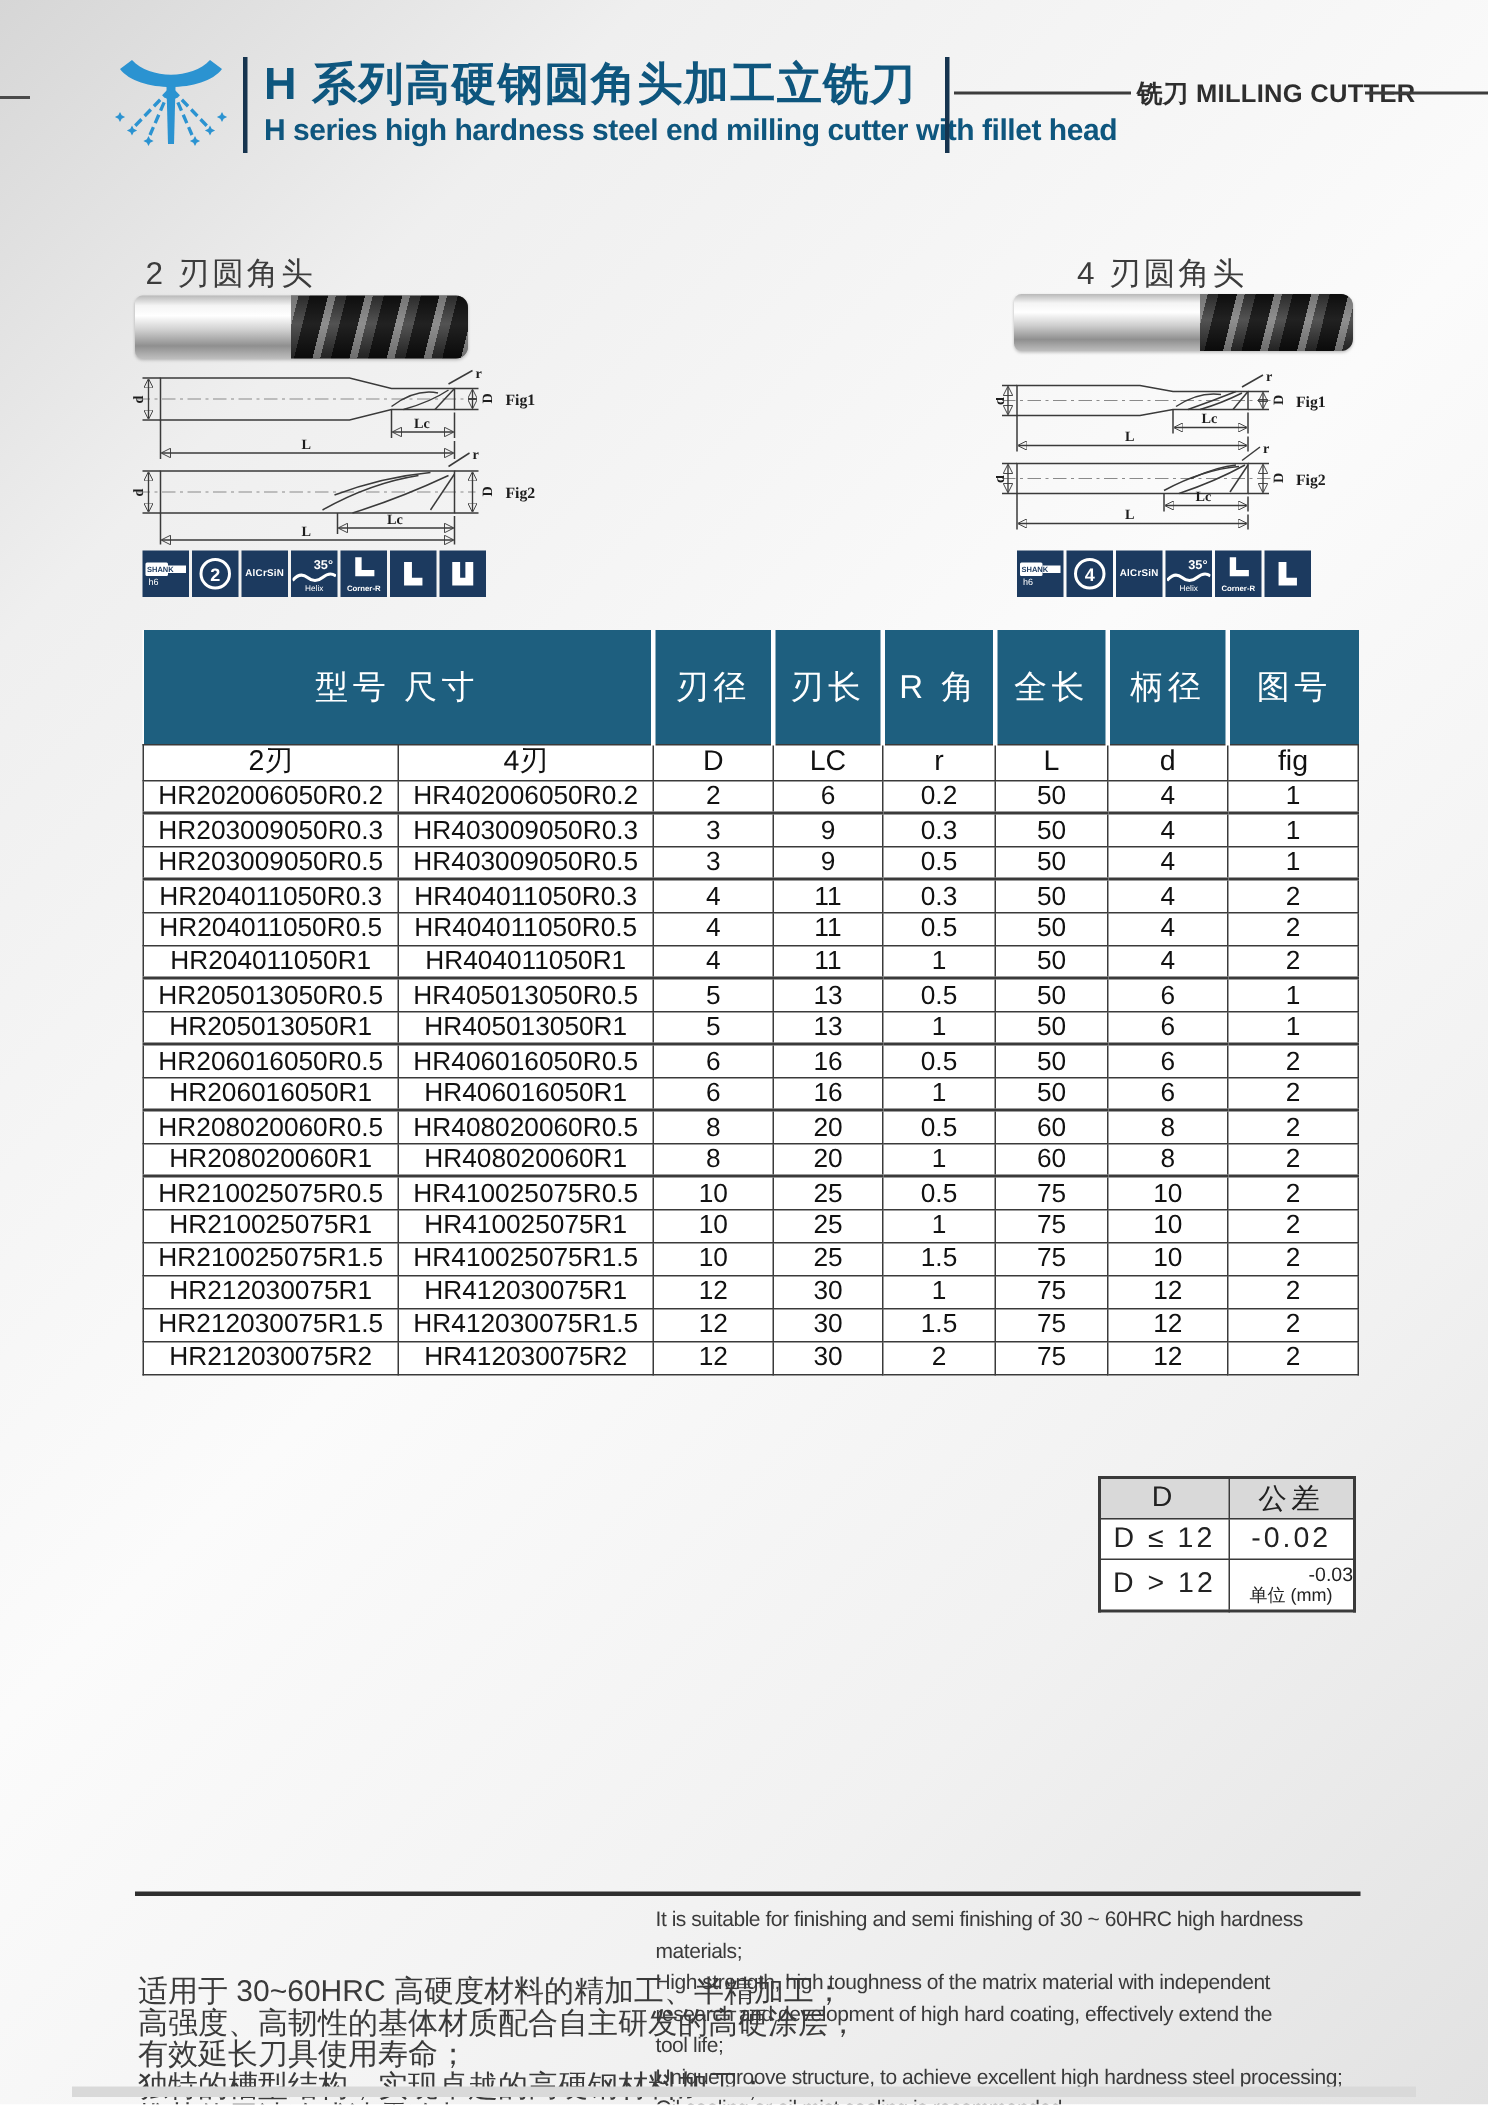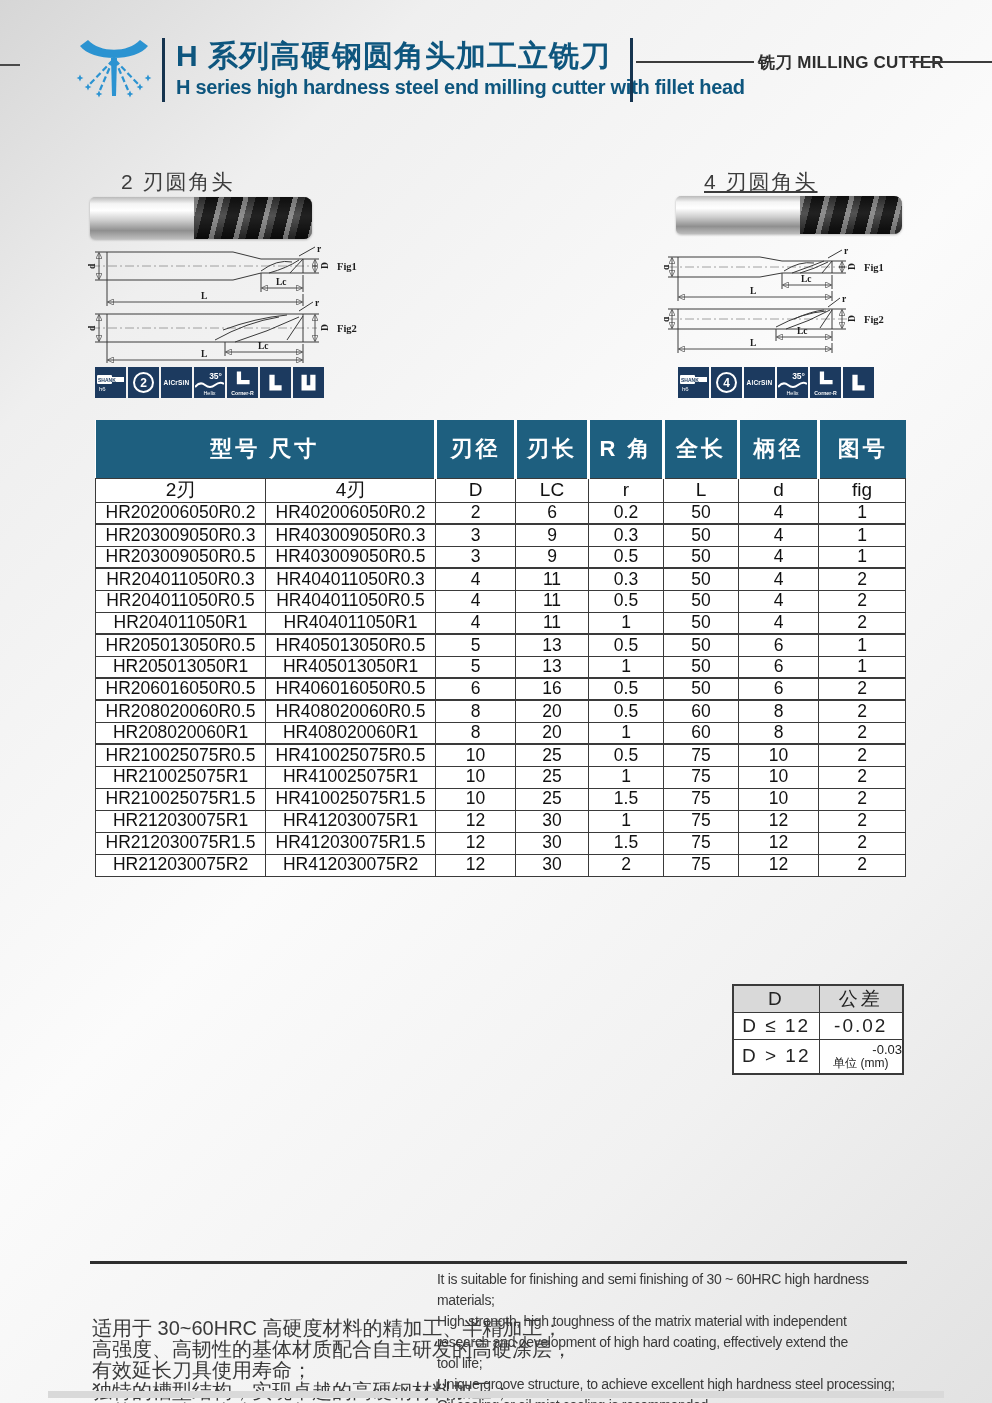--- a/index.html
+++ b/index.html
@@ -12,23 +12,23 @@
   .logo{position:absolute;left:72px;top:38px;width:84px;height:64px;}
   .title-bar{position:absolute;left:162px;top:38px;width:3px;height:64px;background:#16344f;}
   .title-zh{position:absolute;left:176px;top:36px;font-size:30px;font-weight:bold;color:#0e567e;letter-spacing:1px;white-space:nowrap;text-align:center;}
   .title-en{position:absolute;left:176px;top:76px;font-size:20px;font-weight:bold;color:#0e567e;letter-spacing:-0.3px;white-space:nowrap;}
   .title-bar2{position:absolute;left:630px;top:38px;width:3px;height:64px;background:#16344f;}
   .hline1{position:absolute;left:636px;top:61px;width:118px;height:2px;background:#3c3c3c;}
   .category{position:absolute;left:758px;top:51px;font-size:17px;font-weight:bold;color:#2e2e2e;white-space:nowrap;letter-spacing:0.2px;}
   .hline2{position:absolute;left:910px;top:61px;width:82px;height:2px;background:#3c3c3c;}
 
   
-  .sec-title{position:absolute;font-size:21px;color:#3c3c3c;font-weight:500;letter-spacing:2px;white-space:nowrap;margin-left:24px;}
+  .sec-title{position:absolute;font-size:21px;color:#3c3c3c;font-weight:500;letter-spacing:2px;white-space:nowrap;}
   .sec-title.left{left:97px;top:168px;}
-  .sec-title.right{left:680px;top:168px;text-decoration:underline;}
+  .sec-title.right{left:718px;top:168px;}
 
   
   .photo{position:absolute;display:flex;filter:drop-shadow(0 1px 1px rgba(0,0,0,.25));}
   .photo.left{left:90px;top:197px;width:222px;height:42px;}
   .photo.right{left:676px;top:196px;width:226px;height:38px;}
   .photo .shank{height:100%;border-radius:5px 0 0 5px;
      background:linear-gradient(to bottom,#b9b9b9 0%,#f4f4f4 16%,#ffffff 32%,#cfcfcf 55%,#8f8f8f 80%,#bdbdbd 100%);}
   .photo.left .shank{width:47%;} .photo.right .shank{width:55%;}
   .photo .cutter{height:100%;flex:1;border-radius:0 8px 8px 0;position:relative;overflow:hidden;
      background:linear-gradient(to bottom,#1f1f1f,#4a4a4a 45%,#161616);}
@@ -59,21 +59,21 @@
   .badge-coating{display:flex;align-items:center;justify-content:center;font-size:6.5px;font-weight:bold;letter-spacing:.2px;}
   .badge-helix .bh-top{position:absolute;right:3px;top:4px;font-size:8.5px;font-weight:bold;}
   .badge-helix svg{position:absolute;left:1px;top:13px;}
   .badge-helix .bh-bot{position:absolute;left:0;right:0;bottom:2px;text-align:center;font-size:5.5px;}
   .badge-corner svg{position:absolute;left:7px;top:3px;}
   .badge-corner .bc-lab{position:absolute;left:0;right:0;bottom:2px;text-align:center;font-size:5.2px;font-weight:bold;}
   .badge-glyph{display:flex;align-items:center;justify-content:center;}
 
   
   .size-table{position:absolute;left:95px;top:420px;width:810px;border-collapse:collapse;table-layout:fixed;background:#fff;}
-  .size-table th.blue{background:#1e5f7f;color:#fff;font-size:22px;font-weight:bold;height:58px;letter-spacing:3px;border-left:3px solid #fff;}
+  .size-table th.blue{background:#1e5f7f;color:#fff;font-size:22px;font-weight:normal;height:76px;letter-spacing:3px;border-left:3px solid #fff;}
   .size-table th.blue:first-child{border-left:none;}
   .size-table td{border:1px solid #3a3a3a;text-align:center;height:22px;font-size:17.5px;color:#111;padding:0;line-height:1.1;}
   .size-table tr.sub td{height:24px;font-size:19px;}
   .size-table tr.group-start td{border-top-width:2px;}
 
   
   .tol-table{position:absolute;left:732px;top:984px;width:172px;border-collapse:collapse;background:#fff;border:2px solid #3a3a3a;}
   .tol-table th{background:#d9d9d9;font-size:19px;font-weight:normal;height:25px;border:1px solid #3a3a3a;letter-spacing:3px;color:#222;}
   .tol-table td{font-size:19px;text-align:center;border:1px solid #3a3a3a;height:27px;letter-spacing:2px;color:#222;}
   .tol-table td.small{letter-spacing:0;height:34px;line-height:1.1;}
@@ -416,20 +416,30 @@
         <tr class="group-start">
           <td>HR206016050R0.5</td>
           <td>HR406016050R0.5</td>
           <td>6</td>
           <td>16</td>
           <td>0.5</td>
           <td>50</td>
           <td>6</td>
           <td>2</td>
         </tr>
+        <tr>
+          <td>HR206016050R1</td>
+          <td>HR406016050R1</td>
+          <td>6</td>
+          <td>16</td>
+          <td>1</td>
+          <td>50</td>
+          <td>6</td>
+          <td>2</td>
+        </tr>
         <tr class="group-start">
           <td>HR208020060R0.5</td>
           <td>HR408020060R0.5</td>
           <td>8</td>
           <td>20</td>
           <td>0.5</td>
           <td>60</td>
           <td>8</td>
           <td>2</td>
         </tr>

